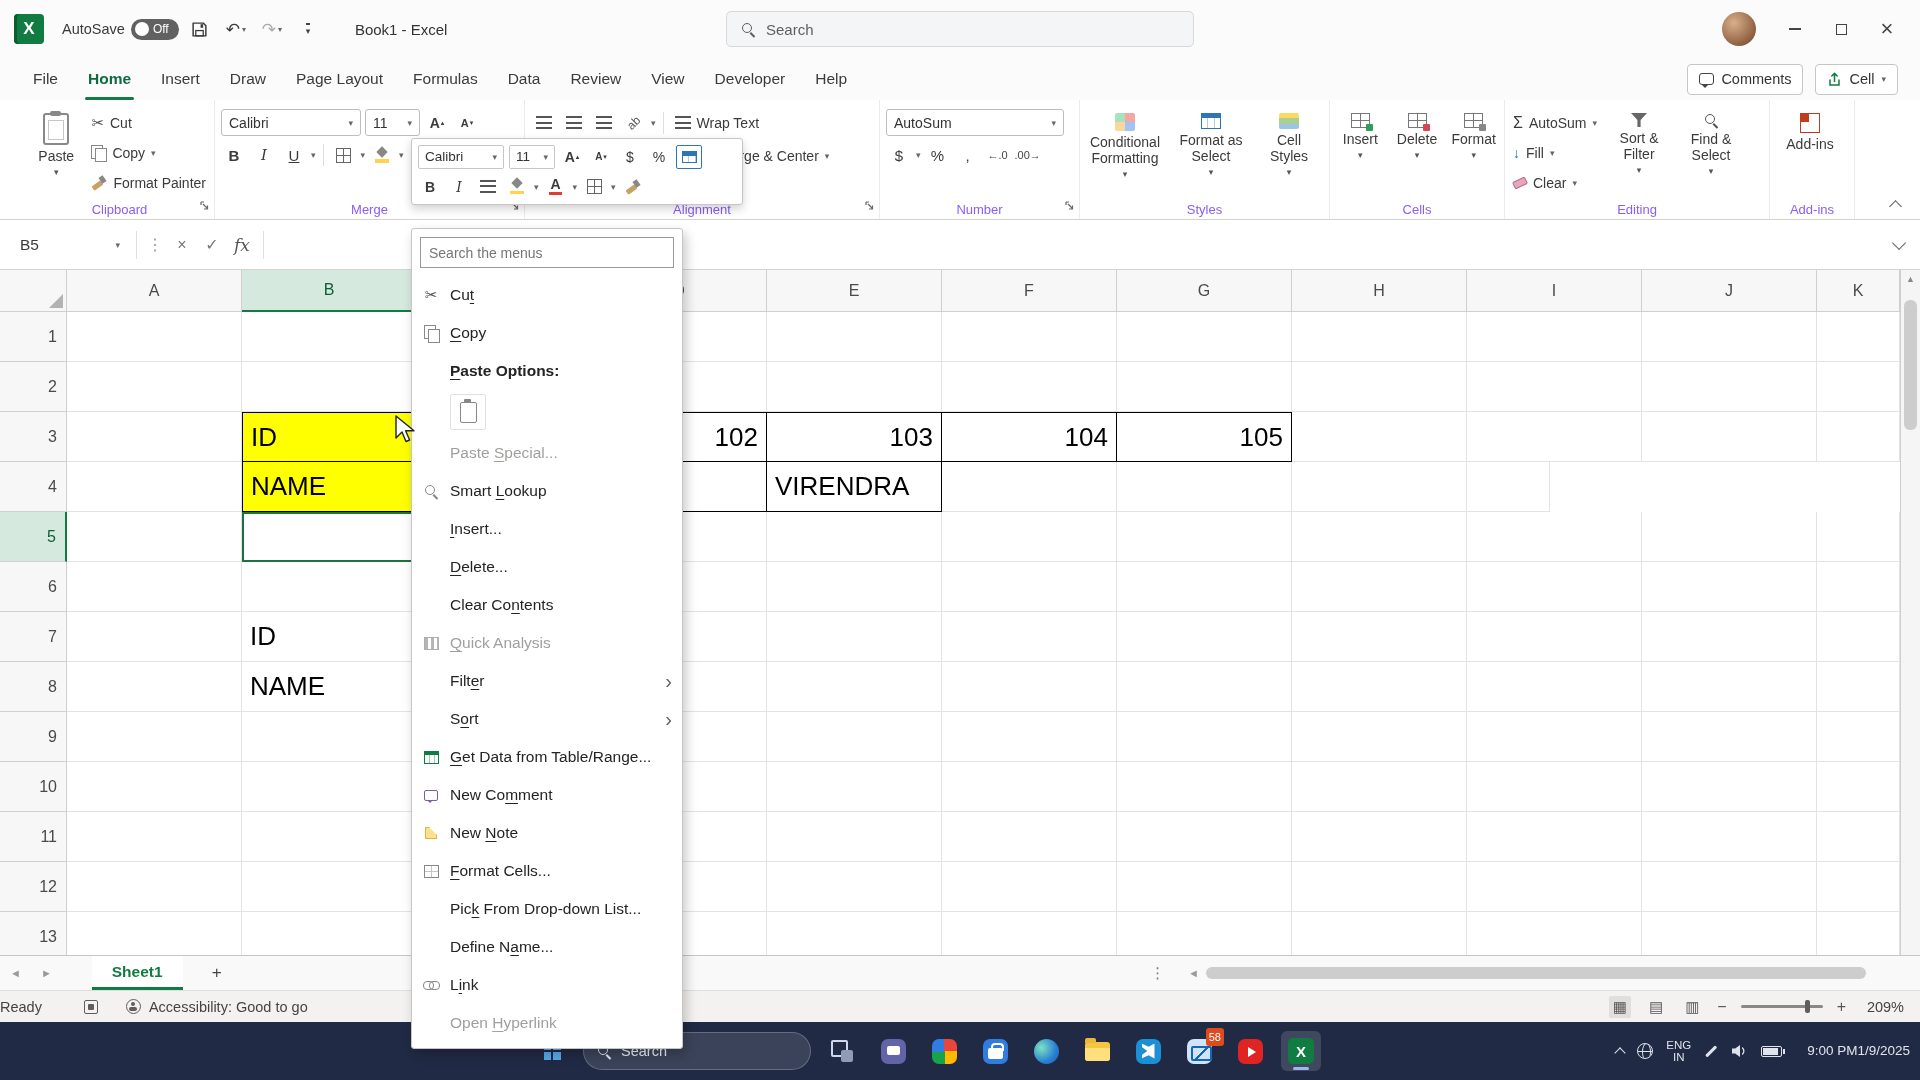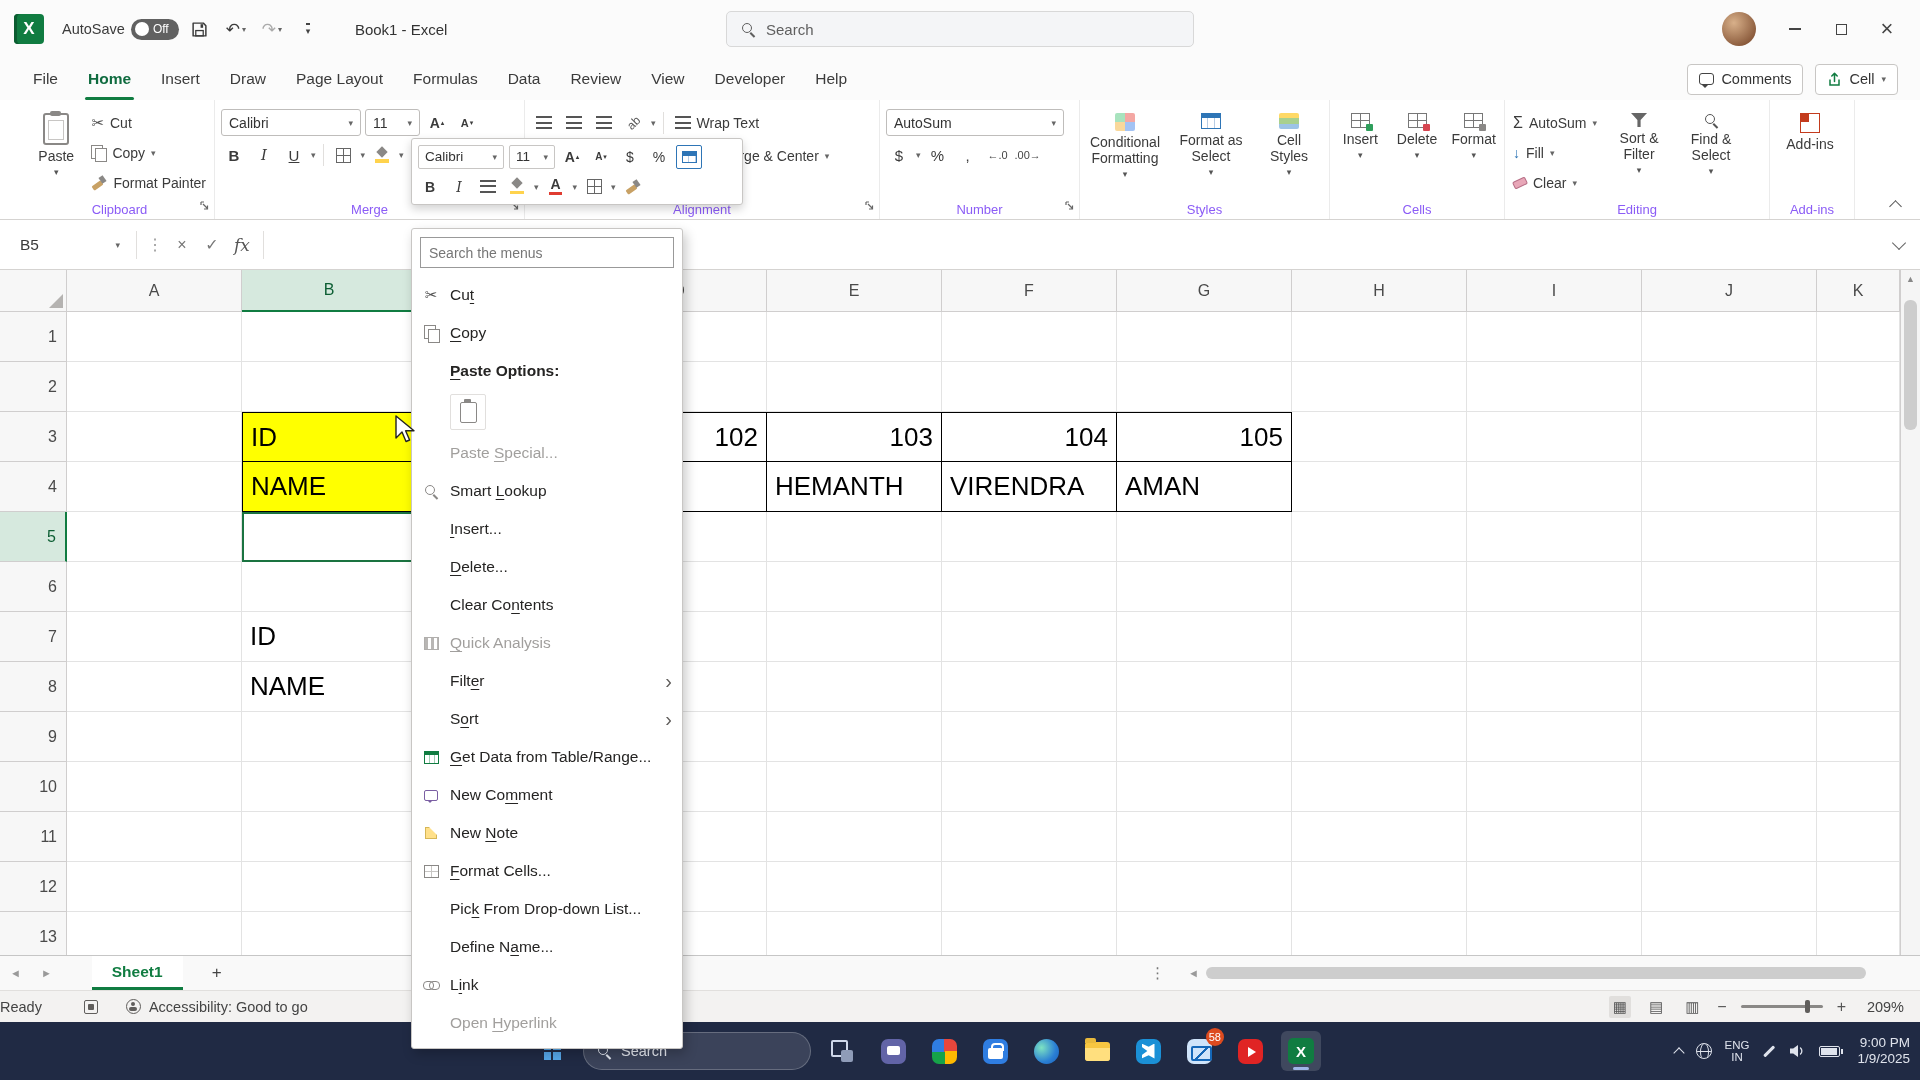--- a/index.html
+++ b/index.html
@@ -231,32 +231,32 @@
   .tk-glyph.file-explorer::before { content:""; position:absolute; left:0; top:-4px; width:11px; height:5px; background:#e8b93c; border-radius:2px 2px 0 0; }
   .tk-glyph.file-explorer::after { content:""; position:absolute; left:0; bottom:0; width:25px; height:13px; background:#ffdf7e; border-radius:0 0 3px 3px; }
   .tk-glyph.vscode { width:25px; height:25px; border-radius:7px; background:#1b90d6; position:relative; }
   .tk-glyph.vscode::after { content:""; position:absolute; left:6px; top:5px; width:13px; height:15px; background:#fff; clip-path:polygon(100% 0,100% 100%,55% 78%,0 100%,0 78%,45% 50%,0 22%,0 0,55% 22%); }
   .tk-glyph.outlook { width:25px; height:25px; border-radius:7px; background:#cfe4fa; position:relative; }
   .tk-glyph.outlook::after { content:""; position:absolute; left:4px; top:7px; width:17px; height:11px; border:2px solid #1467b8; border-radius:2px; background:linear-gradient(135deg, transparent 46%, #1467b8 46% 54%, transparent 54%); }
   .tk-glyph.youtube { width:25px; height:25px; border-radius:7px; background:#e02424; position:relative; }
   .tk-glyph.youtube::after { content:""; position:absolute; left:10px; top:8px; border-left:8px solid #fff; border-top:5px solid transparent; border-bottom:5px solid transparent; }
   .tk-glyph.excel { width:26px; height:26px; border-radius:5px; background:#107C41; position:relative; }
   .tk-glyph.excel::after { content:"X"; position:absolute; inset:0; color:#fff; font-weight:bold; font-size:15px; display:flex; align-items:center; justify-content:center; }
-  .tk-badge { position:absolute; top:-3px; right:-5px; min-width:18px; height:18px; border-radius:9px; background:#dd4b1f; color:#fff; font-size:11px; display:flex; align-items:center; justify-content:center; padding:0 3px; }
+  .tk-badge { position:absolute; top:-3px; right:-5px; min-width:18px; height:18px; border-radius:3px; background:#dd4b1f; color:#fff; font-size:11px; display:flex; align-items:center; justify-content:center; padding:0 3px; }
   .tray { position:absolute; right:10px; top:0; height:58px; display:flex; align-items:center; gap:13px; color:#dfe3ec; }
   .chev-up { width:8px; height:8px; border-left:1.7px solid #dfe3ec; border-top:1.7px solid #dfe3ec; transform:rotate(45deg); margin-top:3px; }
   .ic-globe { width:16px; height:16px; border:1.5px solid #dfe3ec; border-radius:50%; position:relative; overflow:hidden; display:inline-block; }
   .ic-globe::before { content:""; position:absolute; left:0; right:0; top:50%; height:1.4px; background:#dfe3ec; }
   .ic-globe::after { content:""; position:absolute; left:3.5px; top:-1px; width:7px; height:16px; border:1.4px solid #dfe3ec; border-radius:50%; }
   .lang { display:flex; flex-direction:column; align-items:center; font-size:11.5px; line-height:12px; }
   .ic-pen { width:14px; height:2.5px; background:#dfe3ec; transform:rotate(-45deg); border-radius:1px; display:inline-block; }
   .ic-batt { width:21px; height:11px; border:1.3px solid #dfe3ec; border-radius:2px; position:relative; display:inline-block; }
   .ic-batt::before { content:""; position:absolute; left:1px; top:1px; bottom:1px; width:80%; background:#dfe3ec; }
   .ic-batt::after { content:""; position:absolute; right:-4px; top:2.5px; width:2.5px; height:5px; background:#dfe3ec; }
-  .clock { display:flex; flex-direction:column; align-items:flex-end; font-size:13.5px; line-height:16px; margin-left:4px; }
+  .clock { display:flex; flex-direction:row; align-items:flex-end; font-size:13.5px; line-height:16px; margin-left:12px; }
 </style>
 </head>
 <body>
 
 <header id="titlebar">
   <div class="tb-group">
     <div class="excel-logo">
         <span>X</span>
       </div>
     <span class="autosave-label">AutoSave</span>
@@ -652,23 +652,21 @@
         <div class="g-cell" style="width: 175px;"></div>
         <div class="g-cell" style="width: 175px;"></div>
         <div class="g-cell" style="width: 83px;"></div>
       </div>
       <div class="g-row">
         <div class="g-rowhdr">4</div>
         <div class="g-cell" style="width: 175px;"></div>
         <div class="g-cell tb tb-left" style="width: 175px; background: rgb(255, 255, 0);">NAME</div>
         <div class="g-cell tb" style="width: 175px;"></div>
         <div class="g-cell tb" style="width: 175px;"></div>
-        <div class="g-cell tb" style="width: 175px;">HEMANTH</div>
         <div class="g-cell tb" style="width: 175px;">VIRENDRA</div>
-        <div class="g-cell tb" style="width: 175px;">AMAN</div>
         <div class="g-cell" style="width: 175px;"></div>
         <div class="g-cell" style="width: 175px;"></div>
         <div class="g-cell" style="width: 175px;"></div>
         <div class="g-cell" style="width: 83px;"></div>
       </div>
       <div class="g-row">
         <div class="g-rowhdr sel">5</div>
         <div class="g-cell" style="width: 175px;"></div>
         <div class="g-cell" style="width: 175px;"></div>
         <div class="g-cell" style="width: 175px;"></div>

